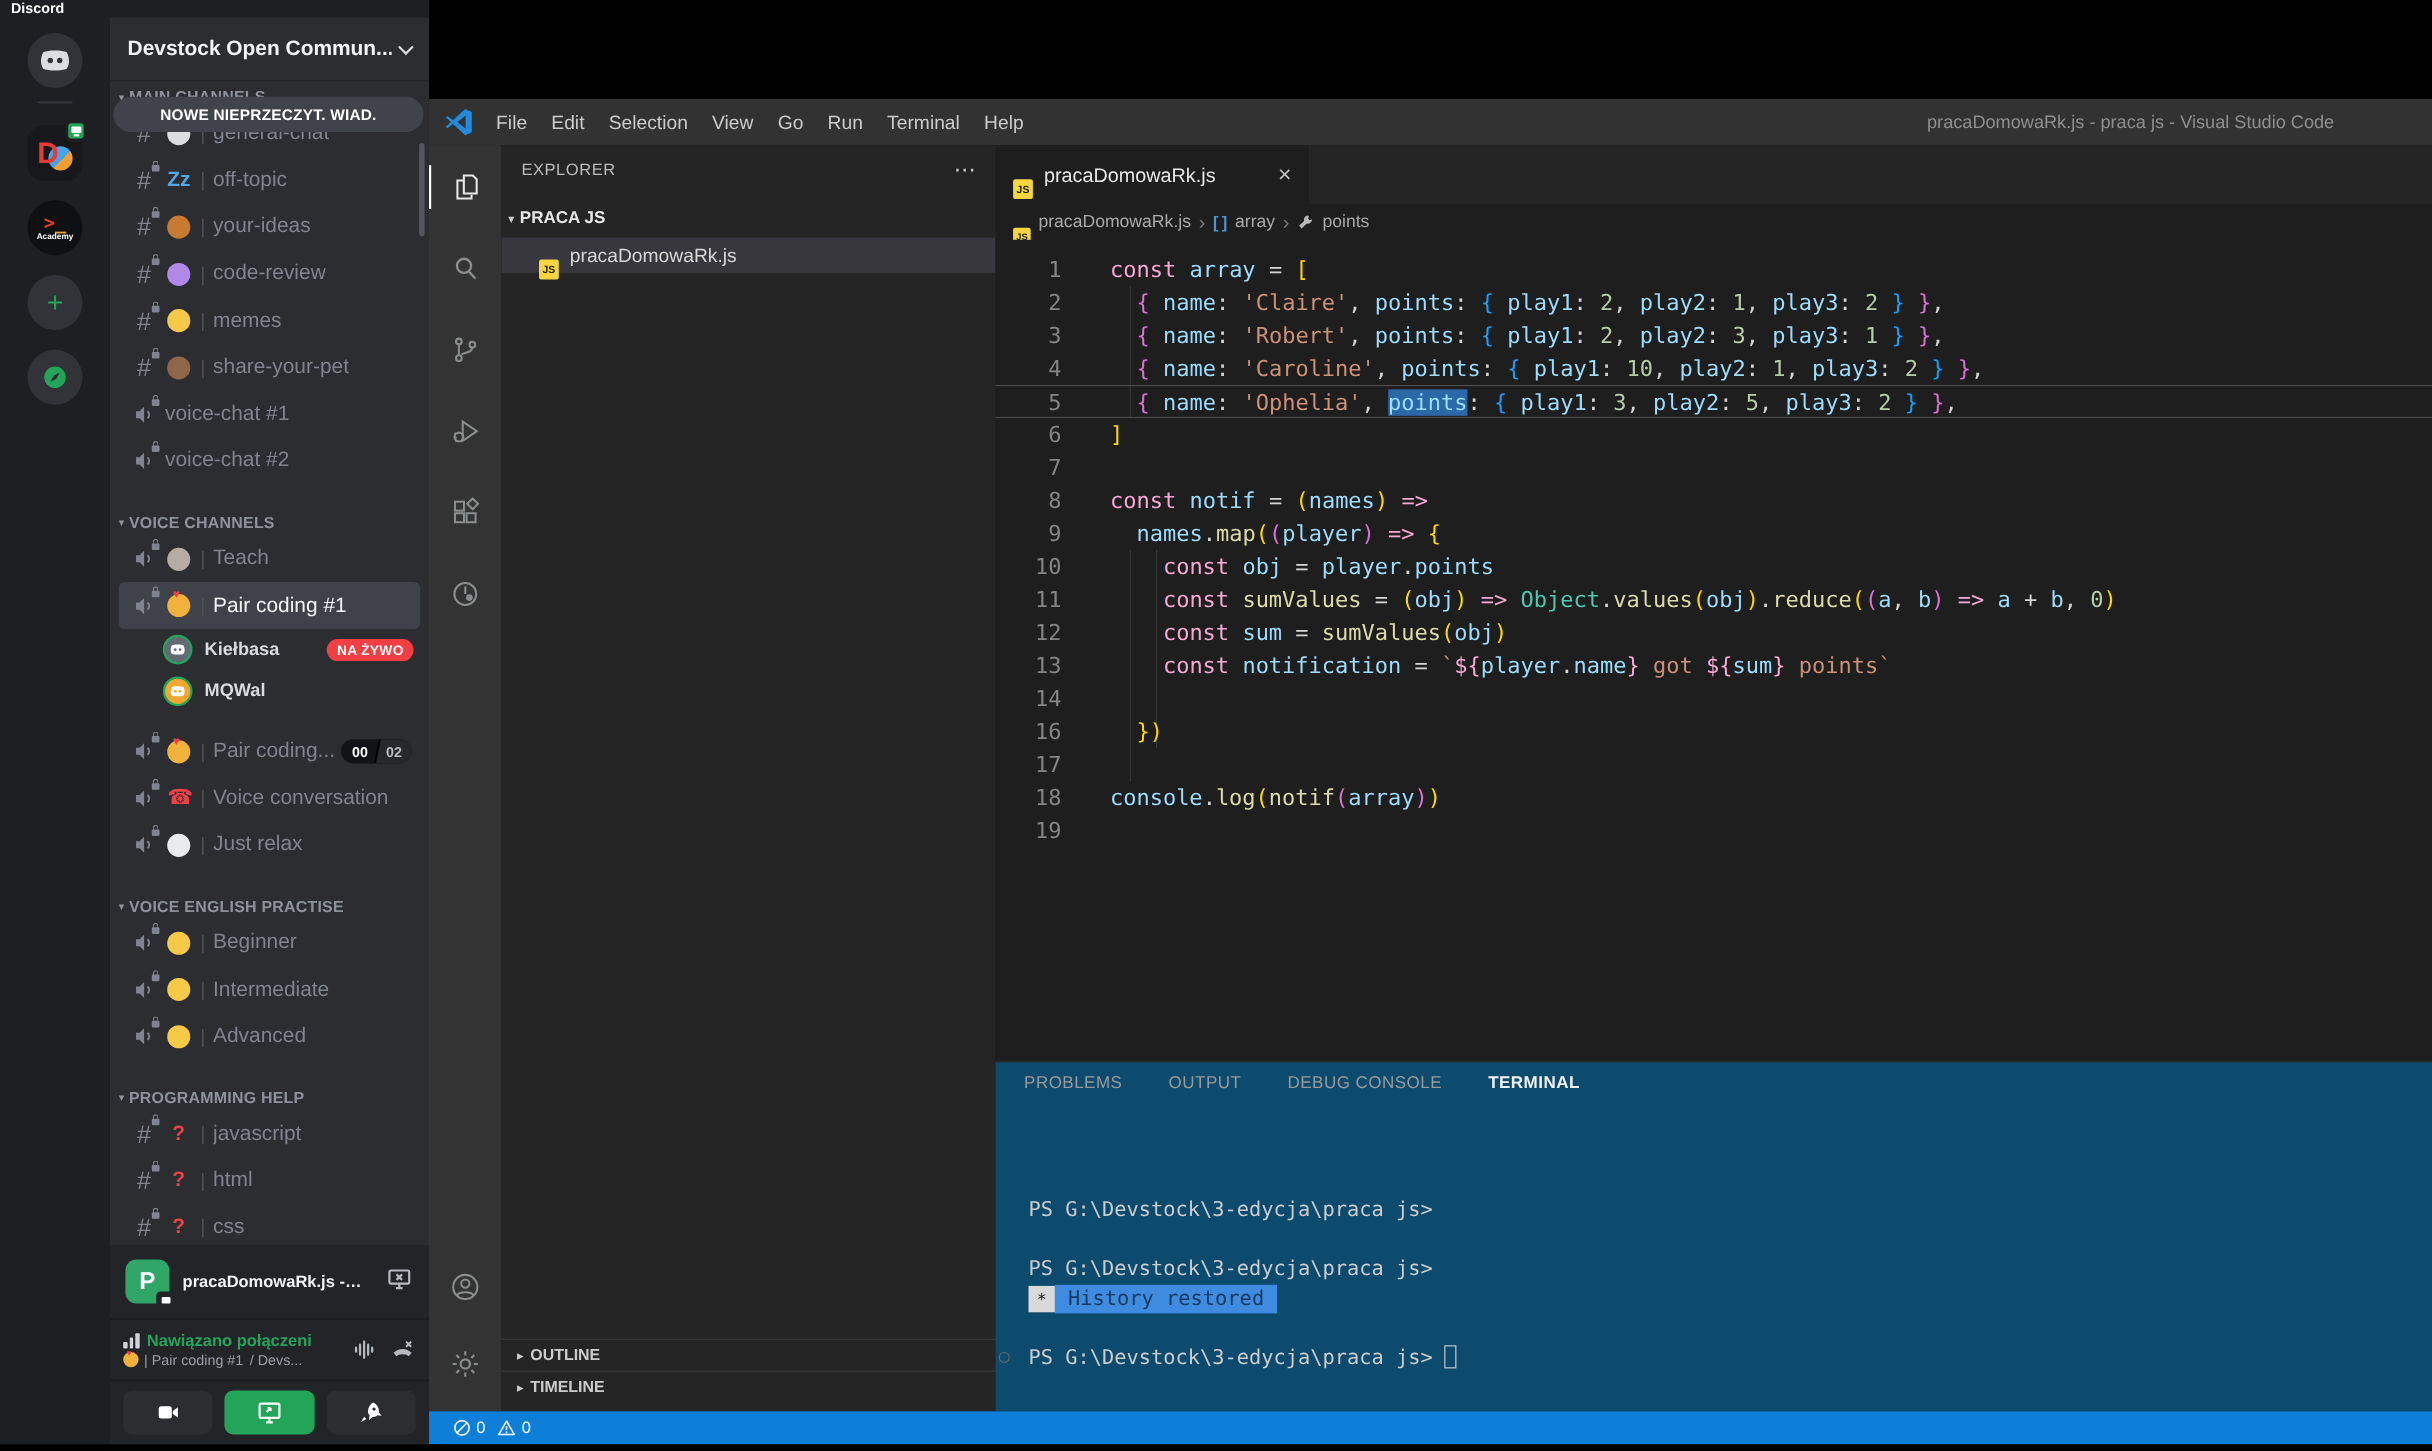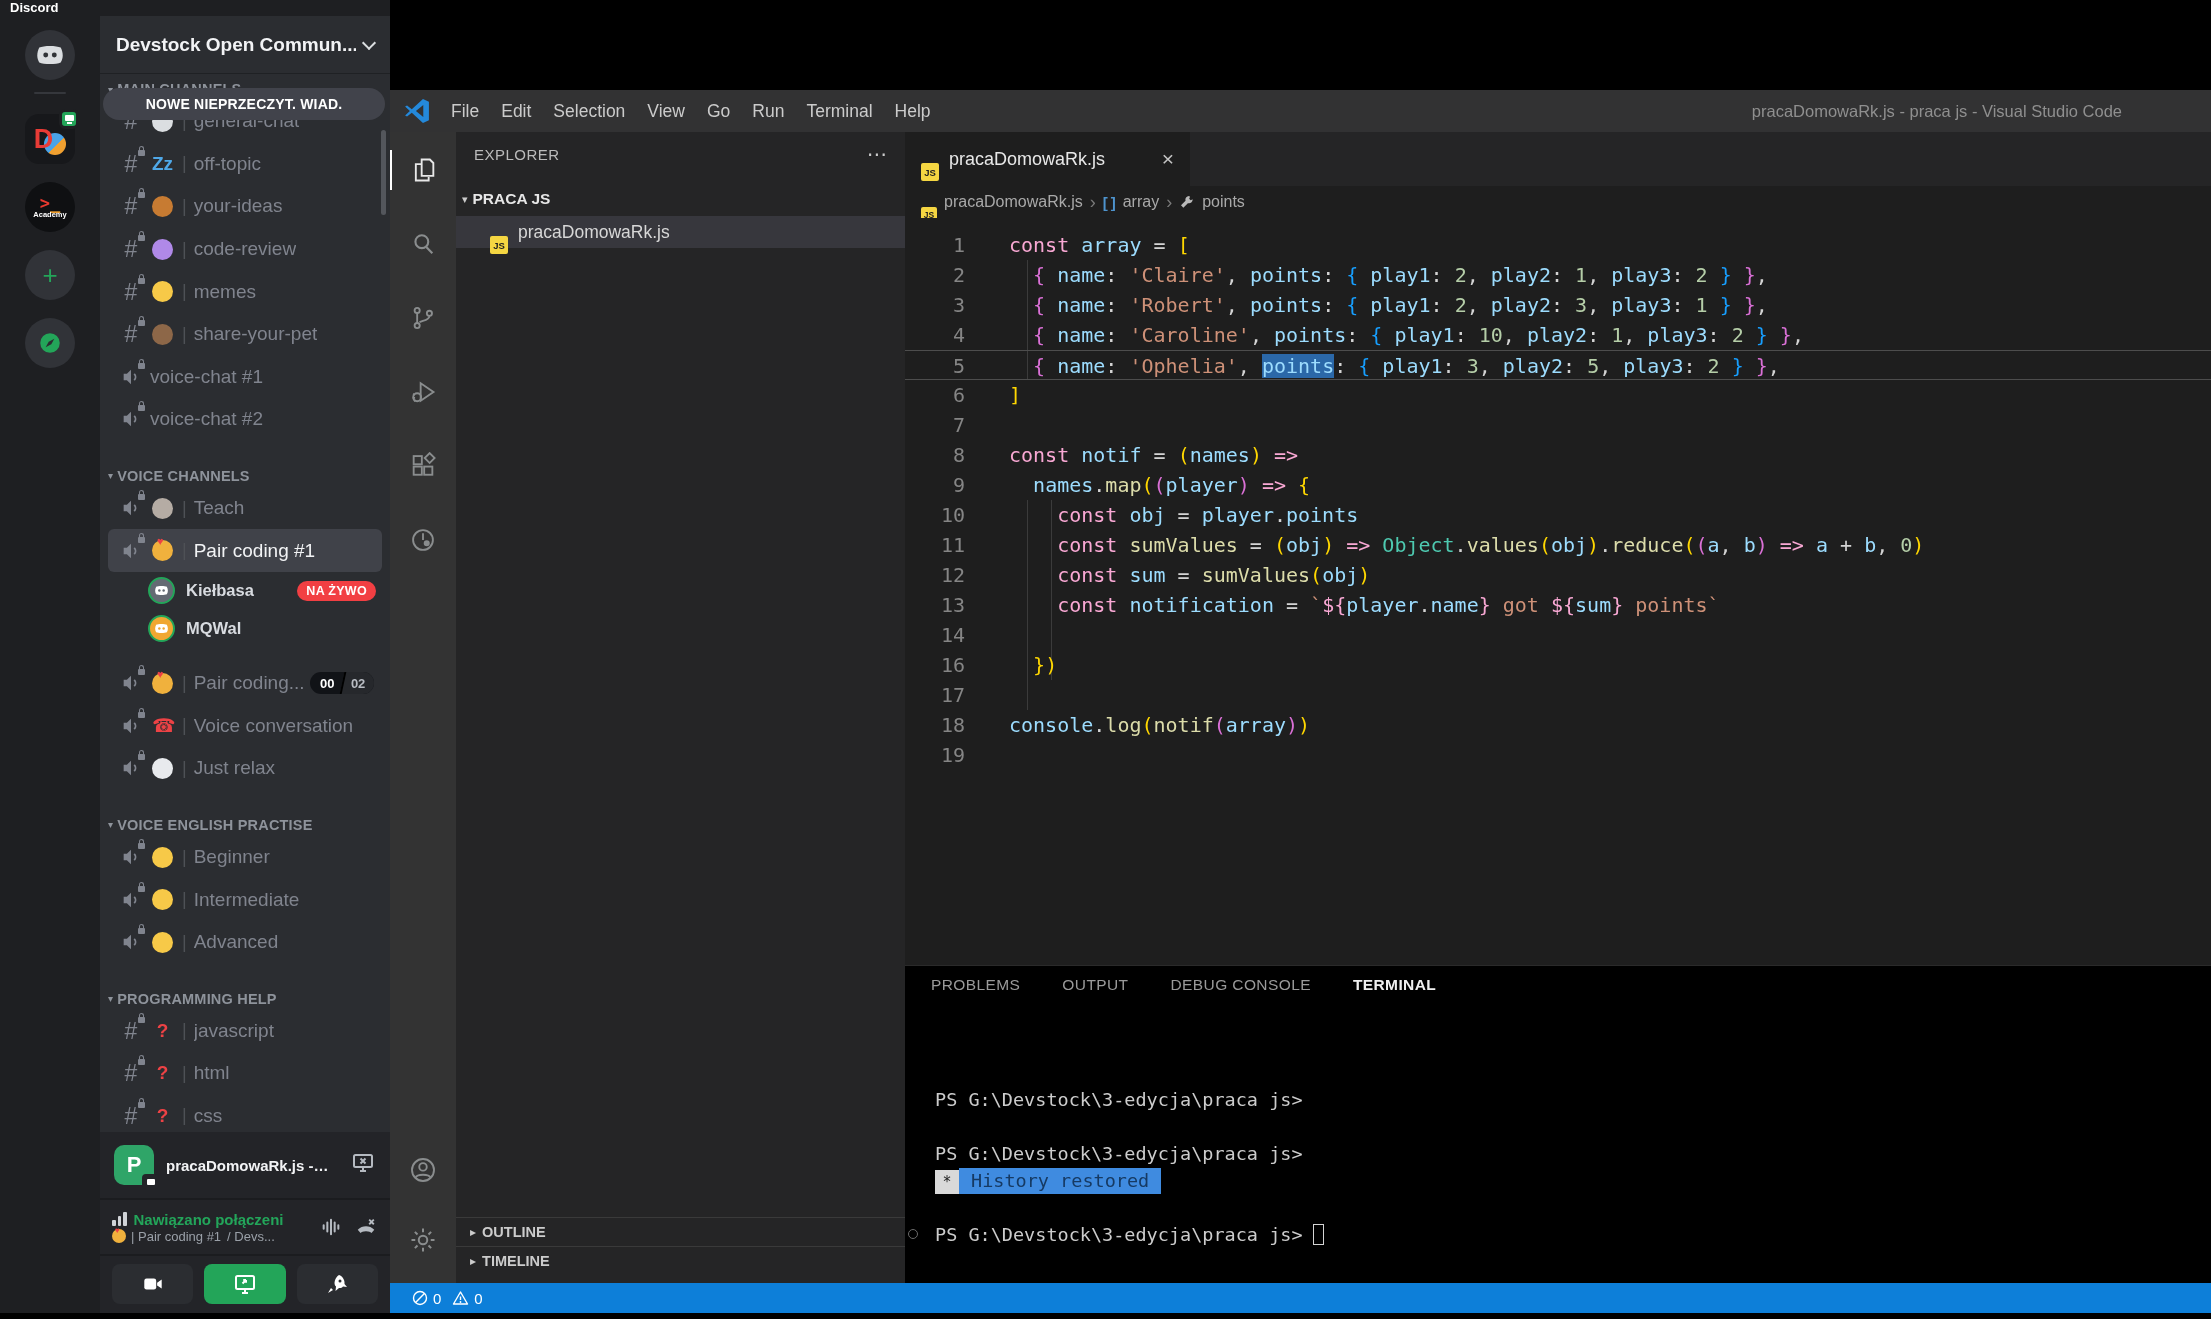--- a/index.html
+++ b/index.html
@@ -143,21 +143,21 @@
     font-family:"DejaVu Sans Mono","Liberation Mono",monospace; font-size:20px; padding-top:12px; }
   .code-line { height:30px; line-height:30px; position:relative; padding-left:104px; white-space:pre; }
   .code-line.current { border-top:1px solid #4d4d4d; border-bottom:1px solid #4d4d4d; }
   .ln { position:absolute; left:0; top:0; width:60px; text-align:right; color:#858585; }
   .tok-kw{color:#f9a8d4;} .tok-var{color:#9cdcfe;} .tok-fn{color:#dcdcaa;} .tok-cls{color:#4ec9b0;}
   .tok-str{color:#ce9178;} .tok-num{color:#b5cea8;} .tok-op{color:#d4d4d4;} .tok-pl{color:#d4d4d4;}
   .tok-b1{color:#ffd700;} .tok-b2{color:#da70d6;} .tok-b3{color:#179fff;} .tok-ret{color:#c586c0;}
   .tok-hl{background:#2b68a8;}
   .guide { position:absolute; width:1px; background:#3b3b3b; }
 
-  #panel { position:absolute; top:833px; left:0; right:0; height:318px; background:#000000; border-top:1px solid #2a2a2a;}
+  #panel { position:absolute; top:833px; left:0; right:0; height:318px; background:#0c4a6e; border-top:1px solid #2a2a2a;}
   #panel-tabs { height:38px; display:flex; align-items:center; padding-left:26px; gap:42px; }
   .panel-tab { color:#9a9a9a; font-size:15.5px; letter-spacing:.4px; }
   .panel-tab.active { color:#f0f0f0; font-weight:bold; }
   #terminal { position:absolute; top:120px; left:0; right:0; bottom:0;
     font-family:"DejaVu Sans Mono","Liberation Mono",monospace; font-size:18.5px; color:#cccccc; }
   .term-line { height:27px; line-height:27px; padding-left:30px; position:relative; white-space:pre;}
   .hist-box { display:inline-block; width:24px; height:24px; background:#d9d9d9; color:#222; text-align:center;
     line-height:24px; font-size:15px; vertical-align:middle; }
   .hist-text { background:#3f8be0; color:#163a63; padding:2px 12px 3px 12px; font-weight:500;}
   .term-decor { position:absolute; left:3px; top:8px; width:10px; height:10px; border:1.5px solid #6a6a6a; border-radius:50%;}

